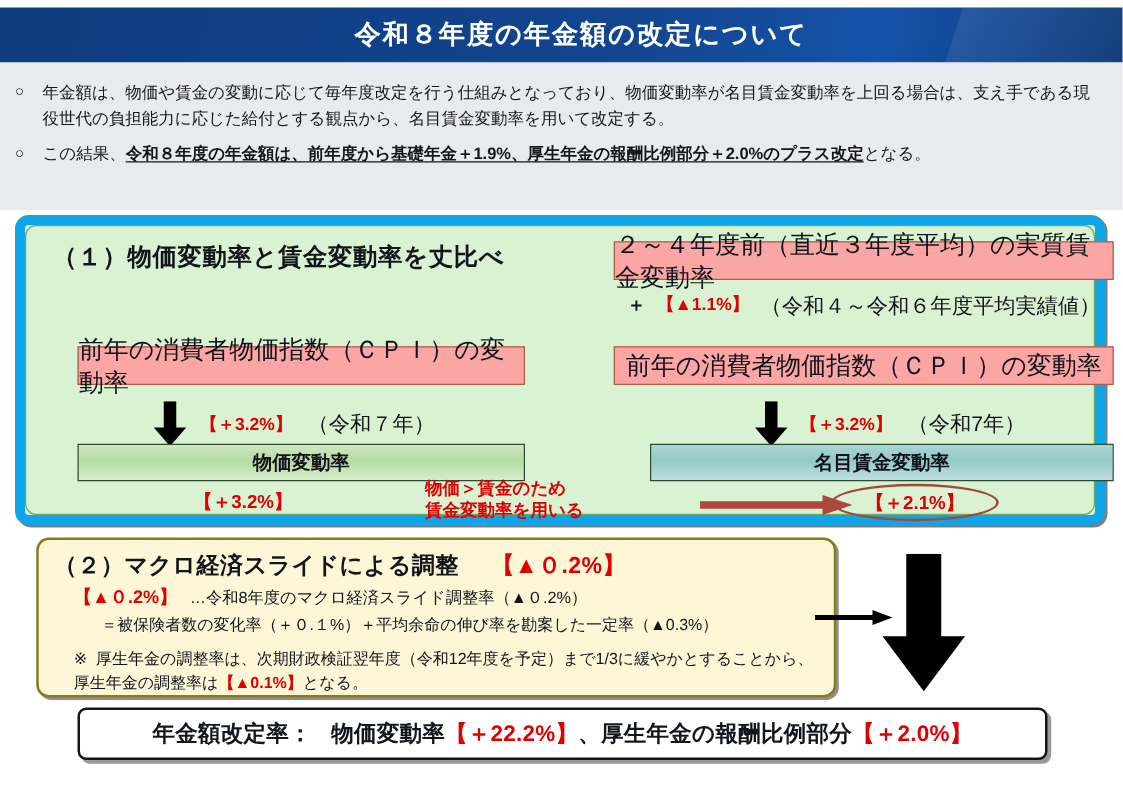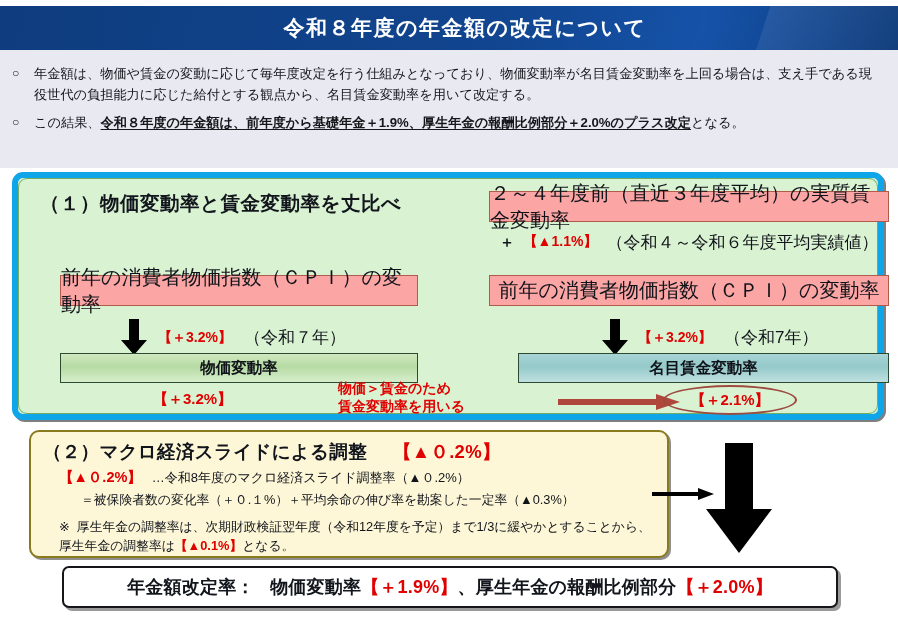--- a/index.html
+++ b/index.html
@@ -47,21 +47,21 @@
   .bullet-text{flex:1;}
   #bullet-1{left:12px;top:13px;width:872px;}
   #bullet-2{left:12px;top:62px;width:872px;}
   .u{ text-decoration:underline; text-underline-offset:2px;}
   .b{font-weight:bold;}
 
   
   .sec1{
     position:absolute;left:12px;top:172px;width:872px;height:248px;
     background:#d9f2d2;
-    border:6px solid #0ea5e9;
+    border:8px solid #0ea5e9;
     border-radius:11px;
     box-shadow:2px 2px 0 0 #7f7f7f;
     box-sizing:border-box;
   }
   .sec1-inner{position:absolute;inset:0;border:1px solid #6fae63;border-radius:9px;}
   .sec1-title{
     position:absolute;left:22px;top:12px;
     font-size:19.5px;font-weight:bold;color:#12161c;letter-spacing:.5px;
   }
 
@@ -260,16 +260,16 @@
   </div>
 
   <svg class="connector" viewBox="0 0 62 14">
     <polygon points="0,5 46,5 46,1 62,7 46,13 46,9 0,9" fill="#000000"></polygon>
   </svg>
   <svg class="big-arrow" viewBox="0 0 66 110">
     <polygon points="19,0 47,0 47,66 66,66 33,110 0,66 19,66" fill="#000000"></polygon>
   </svg>
 
   <div class="result">
-    <div class="result-text"><span>年金額改定率：</span>&nbsp;&nbsp;&nbsp;<span>物価変動率</span><span class="v">【＋1.9%】</span><span>、</span><span>厚生年金の報酬比例部分</span><span class="v">【＋2.0%】</span></div>
+    <div class="result-text"><span>年金額改定率：</span>&nbsp;&nbsp;&nbsp;<span>物価変動率</span><span class="v">【＋22.2%】</span><span>、</span><span>厚生年金の報酬比例部分</span><span class="v">【＋2.0%】</span></div>
   </div>
 
 </div>
 
 </body></html>

